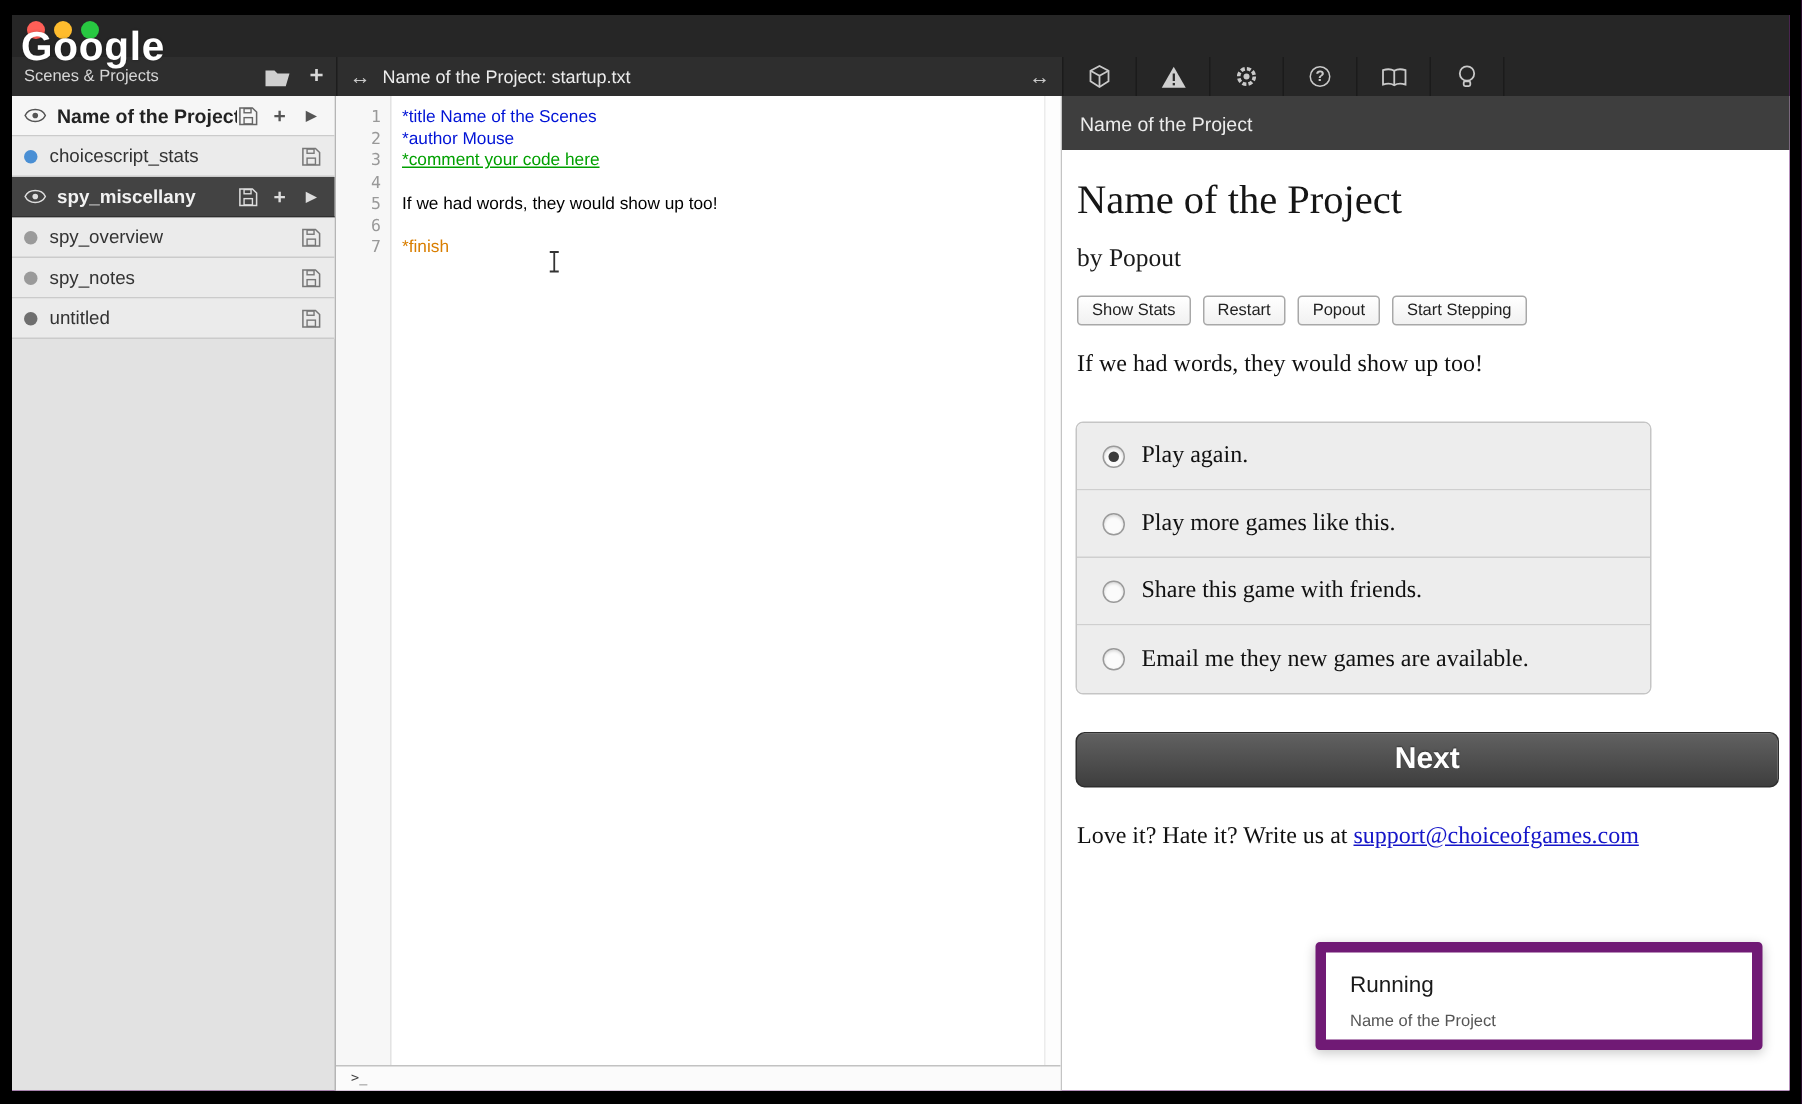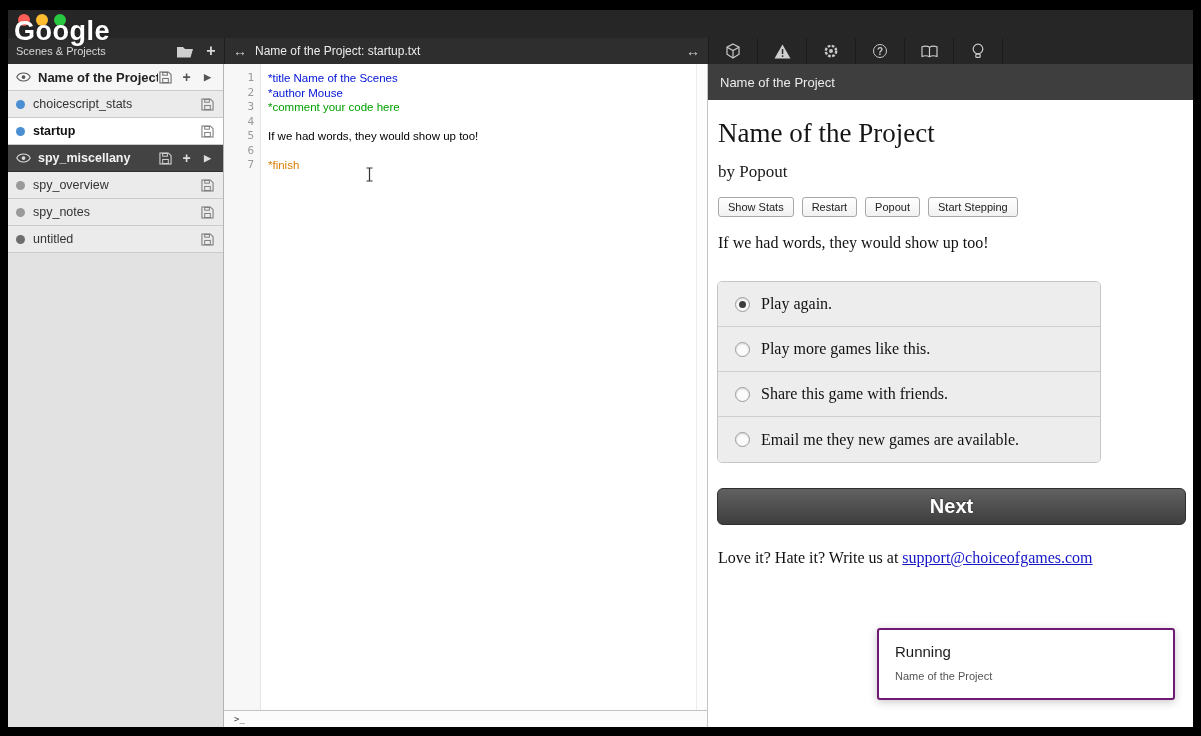--- a/index.html
+++ b/index.html
@@ -61,21 +61,21 @@
   .editor { position:absolute; left:216px; top:54px; width:484px; height:663px; background:#fff;
     border-right:1px solid #c4c4c4; }
   .gutter { position:absolute; left:0; top:0; bottom:17px; width:37px; background:#f7f7f7;
     border-right:1px solid #e3e3e3; padding-top:7px; }
   .ln { font-family:"DejaVu Sans Mono", monospace; font-size:11px; color:#999;
     text-align:right; padding-right:6px; height:14.5px; line-height:14.5px; }
   .code { position:absolute; left:44px; top:7px; right:12px; cursor:text; }
   .cl { font-size:11.5px; height:14.5px; line-height:14.5px; white-space:pre;
     font-family:"Liberation Sans", sans-serif; color:#000; }
   .c-cmd { color:#0013d6; }
-  .c-com { color:#00a000; }
+  .c-com { color:#00a000;text-decoration:underline; }
   .c-fin { color:#d97e00; }
   .vscroll { position:absolute; right:0; top:0; bottom:17px; width:11px; background:#fdfdfd;
     border-left:1px solid #ececec; }
   .console { position:absolute; left:0; right:0; bottom:0; height:17px; background:#fbfbfb;
     border-top:1px solid #c2c2c2; display:flex; align-items:center; }
   .console .prompt { font-family:"DejaVu Sans Mono", monospace; font-size:9px; color:#444; padding-left:10px; }
   .ibeam { position:absolute; left:141px; top:103px; }
 
   
   .preview { position:absolute; left:700px; top:54px; width:485px; height:663px; background:#fff; }
@@ -103,21 +103,21 @@
   .radio.sel::after { content:""; width:7px; height:7px; border-radius:50%; background:#3d3d3d; }
   .opt .olabel { margin-left:11px; font-family:"Liberation Serif", serif; font-size:16px; color:#111; }
   .next-btn { position:absolute; left:9px; top:388px; width:469px; height:37px;
     background:linear-gradient(#616161,#3e3e3e); border:1px solid #2e2e2e; border-radius:6px;
     color:#fff; font-size:20px; font-weight:bold; text-align:center; line-height:35px;
     cursor:pointer; text-shadow:0 -1px 1px rgba(0,0,0,.4); }
   .footer { position:absolute; left:10px; top:449px; font-family:"Liberation Serif", serif;
     font-size:16px; color:#111; }
   .footer a { color:#1515c8; text-decoration:underline; cursor:pointer; }
   .toast { position:absolute; left:169px; top:528px; width:298px; height:72px; background:#fff;
-    border:2px solid #701a75; border-radius:3px; box-shadow:0 2px 8px rgba(0,0,0,.22); }
+    border:7px solid #701a75; border-radius:3px; box-shadow:0 2px 8px rgba(0,0,0,.22); }
   .toast .t1 { position:absolute; left:16px; top:13px; font-size:15px; color:#1a1a1a; }
   .toast .t2 { position:absolute; left:16px; top:40px; font-size:11px; color:#555; }
 </style>
 </head>
 <body>
 
 <div class="app">
   <div class="watermark">Google</div>
 
   <div class="frame">
@@ -213,33 +213,20 @@
           <span class="mini">
             <svg width="13" height="13" viewBox="0 0 14 14">
                 <path d="M1 1h9l3 3v9H1z" fill="none" stroke="#777" stroke-width="1.1"></path>
                 <rect x="4" y="8" width="6" height="4.5" fill="none" stroke="#777"></rect>
                 <rect x="4" y="1.5" width="5" height="3" fill="none" stroke="#777"></rect>
               </svg>
           </span>
         </span>
       </div>
 
-      <div class="row selected">
-        <span class="dot blue"></span>
-        <span class="name">startup</span>
-        <span class="ricons">
-          <span class="mini">
-            <svg width="13" height="13" viewBox="0 0 14 14">
-                <path d="M1 1h9l3 3v9H1z" fill="none" stroke="#777" stroke-width="1.1"></path>
-                <rect x="4" y="8" width="6" height="4.5" fill="none" stroke="#777"></rect>
-                <rect x="4" y="1.5" width="5" height="3" fill="none" stroke="#777"></rect>
-              </svg>
-          </span>
-        </span>
-      </div>
 
       <div class="row dark">
         <span class="eye">
           <svg width="15" height="10" viewBox="0 0 16 10">
             <path d="M8 .8C4.5.8 1.8 3 .8 5c1 2 3.7 4.2 7.2 4.2S14.2 7 15.2 5C14.2 3 11.5.8 8 .8z" fill="none" stroke="#ddd" stroke-width="1.1"></path>
             <circle cx="8" cy="5" r="2" fill="#ddd"></circle>
           </svg>
         </span>
         <span class="name">spy_miscellany</span>
         <span class="ricons">

